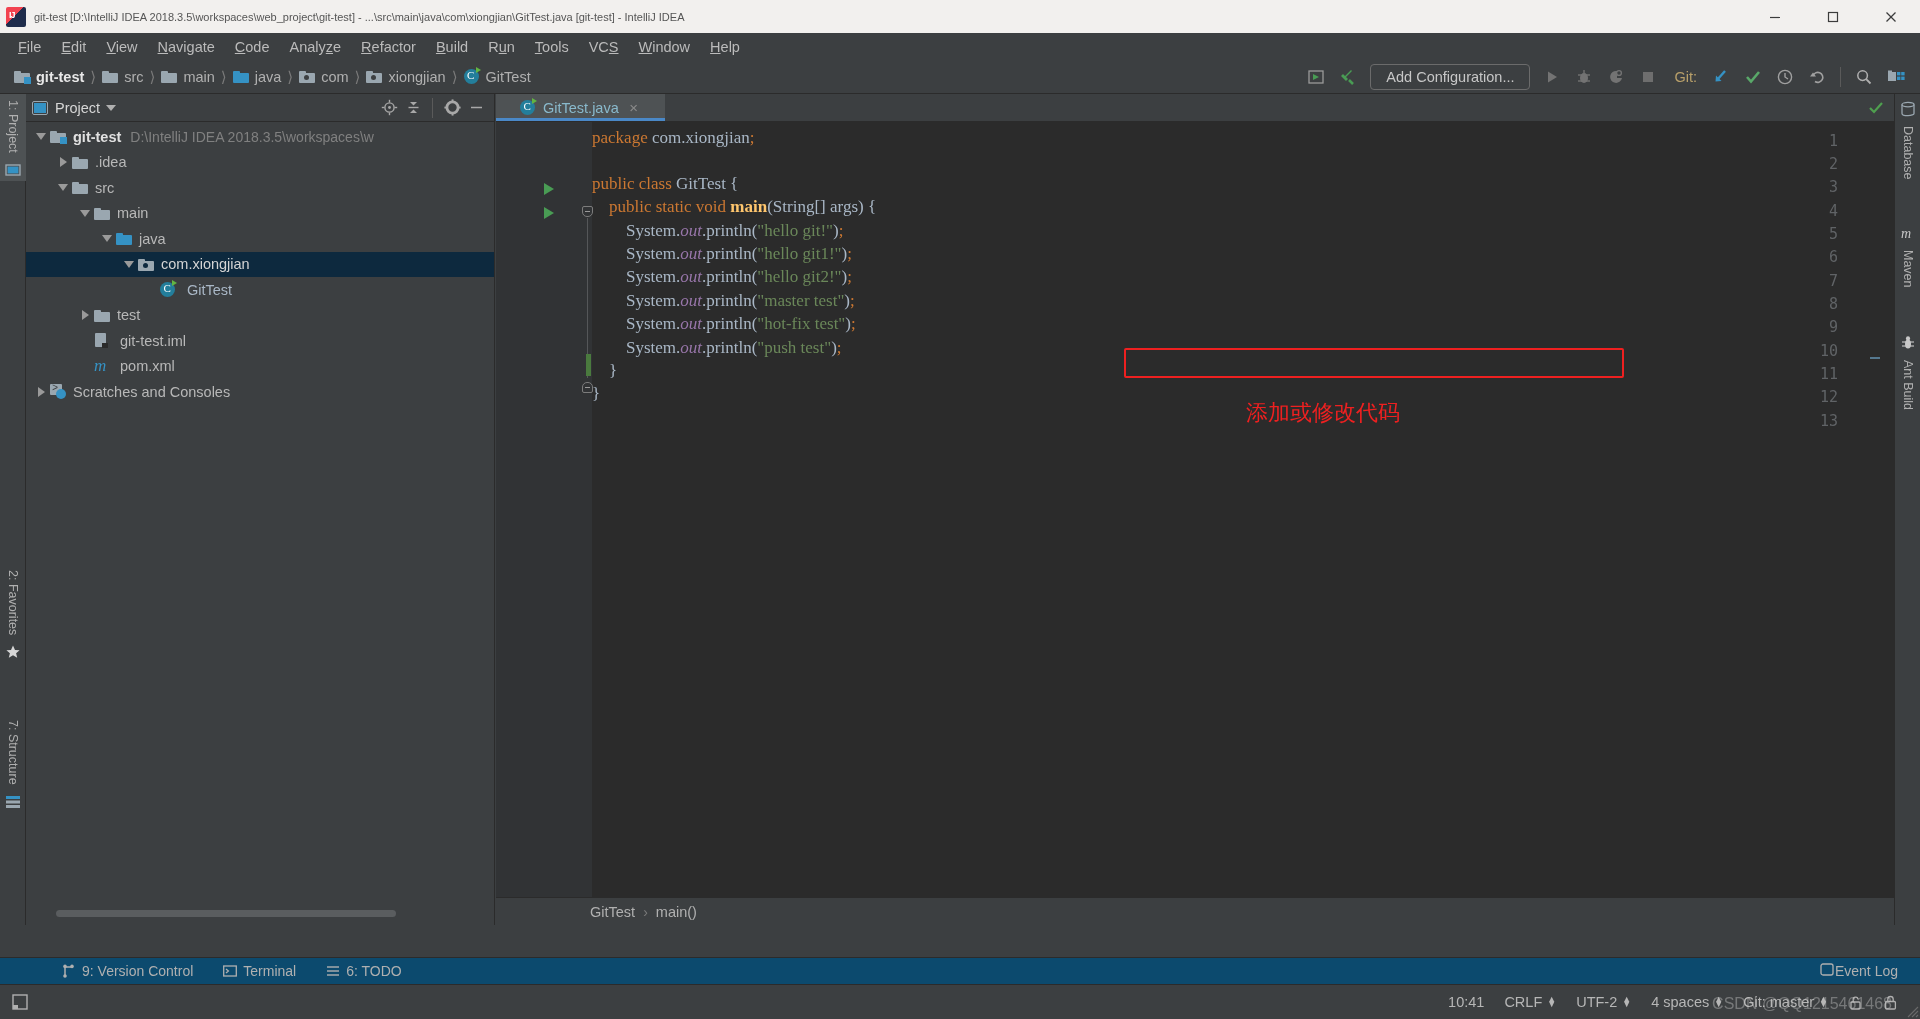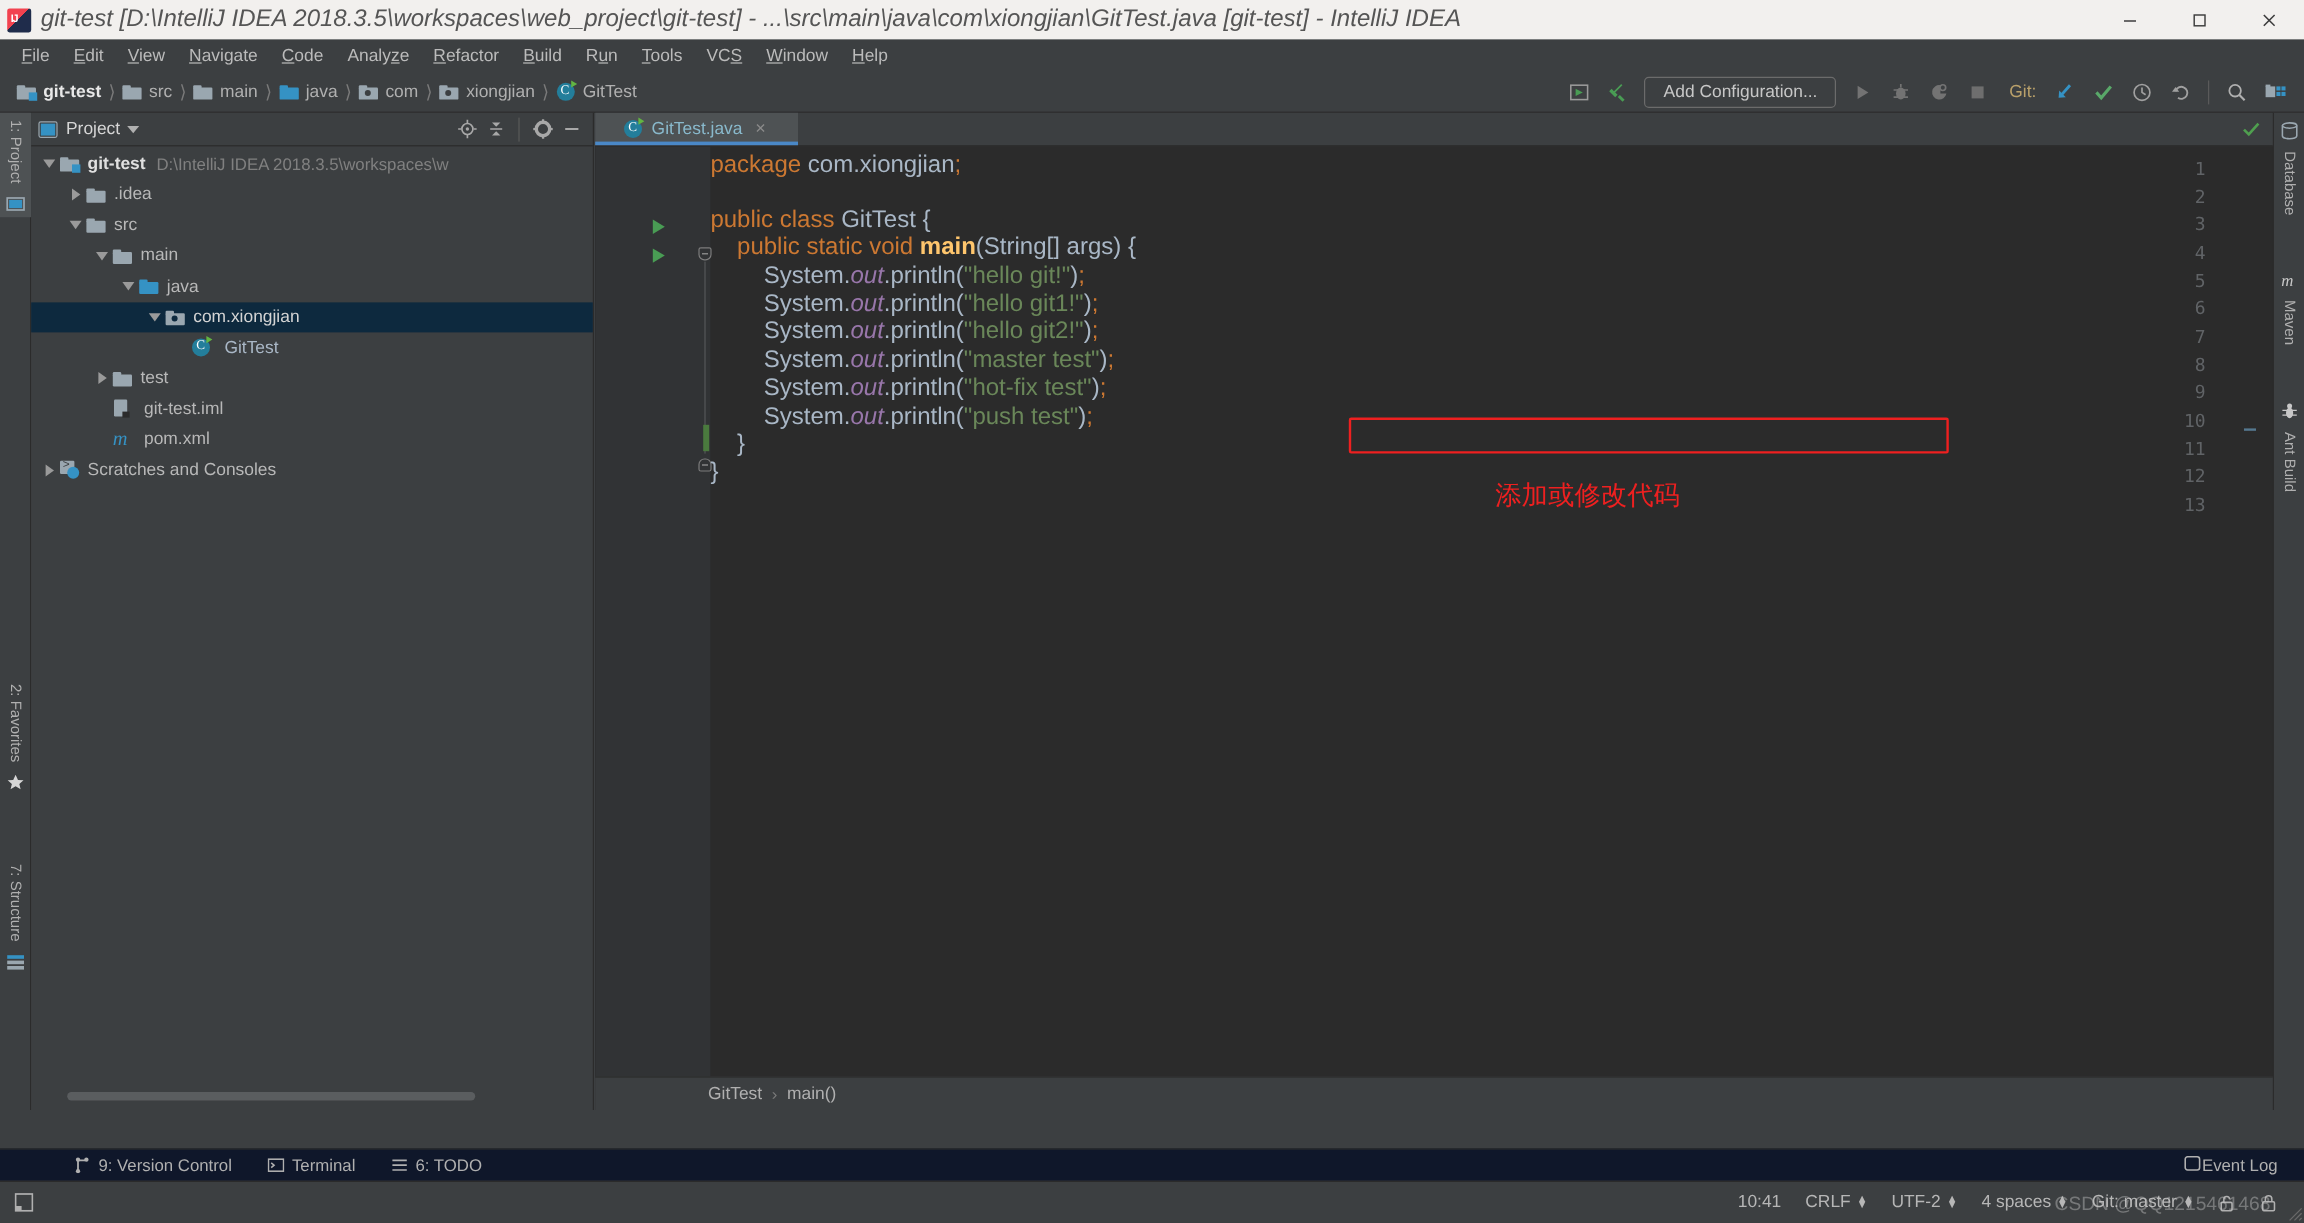--- a/index.html
+++ b/index.html
@@ -26,23 +26,22 @@
     position: absolute; left: 0; top: 0; width: 20px; height: 20px;
     background: linear-gradient(135deg,#f2424f 0%,#f2424f 45%,#1f2c4b 45%,#1f2c4b 100%);
     border-radius: 2px;
   }
   .tb-icon .ij::after {
     content: "IJ"; position: absolute; left: 3px; top: 3px;
     font-size: 9px; color: #fff; font-family: "Liberation Sans", sans-serif;
     font-weight: bold; letter-spacing: -1px;
   }
   .tb-title {
-    font-size: 20px; color: #555555; white-space: nowrap;
+    font-size: 11px; color: #555555; white-space: nowrap;
     font-family: "Liberation Sans", sans-serif;
-    font-style: italic;
   }
   .tb-controls {
     position: absolute; right: 0; top: 0; height: 33px;
     display: flex; align-items: center;
   }
   .tb-btn {
     width: 58px; height: 33px; display: flex; align-items: center; justify-content: center;
     color: #3c3c3c;
   }
   .tb-btn svg { display: block; }
@@ -290,21 +289,21 @@
   }
   .foldline {
     position: absolute; left: 91px; width: 1px; background: #555759;
   }
   .changebar {
     position: absolute; left: 90px; width: 5px; background: #4a7a3e;
   }
 
   .codetext {
     position: absolute; left: 96px; top: 0; right: 0; height: 803px;
-    font-family: Liberation Sans, sans-serif; font-size: 20px;
+    font-family: Liberation Serif, serif; font-size: 17px;
   }
   .cline {
     position: absolute; left: 0; white-space: pre; line-height: 23.3px; height: 23.3px;
   }
   .kw { color: #cc7832; }
   .plain { color: #a9b7c6; }
   .cls2 { color: #a9b7c6; }
   .fld { color: #9876aa; font-style: italic; }
   .str { color: #6a8759; }
   .meth { color: #ffc66d; font-weight: bold; }
@@ -325,21 +324,21 @@
     position: absolute; left: 0; bottom: 0; width: 100%; height: 28px;
     background: #3c3f41; display: flex; align-items: center; padding-left: 90px;
     border-top: 1px solid #2b2b2b;
   }
   .bcb-item { font-size: 14.5px; color: #b0b0b0; padding: 0 4px; }
   .bcb-sep { color: #7a7a7a; font-size: 14px; margin: 0 4px; }
 
   
   .bottombar {
     position: absolute; left: 0; bottom: 35px; width: 1920px; height: 27px;
-    background: #0f172a; border-top: 1px solid #2b2b2b;
+    background: #0c4a6e; border-top: 1px solid #2b2b2b;
     display: flex; align-items: center; padding-left: 50px; justify-content: space-between;
   }
   .bbtn {
     display: flex; align-items: center; font-size: 14px; color: #b0b0b0;
     padding: 2px 12px; margin-right: 6px;
   }
   .bbtn .bi { margin-right: 6px; display: flex; align-items: center; }
   .eventlog {
     margin-left: auto; display: flex; align-items: center; margin-right: 22px;
     font-size: 14px; color: #b0b0b0;

